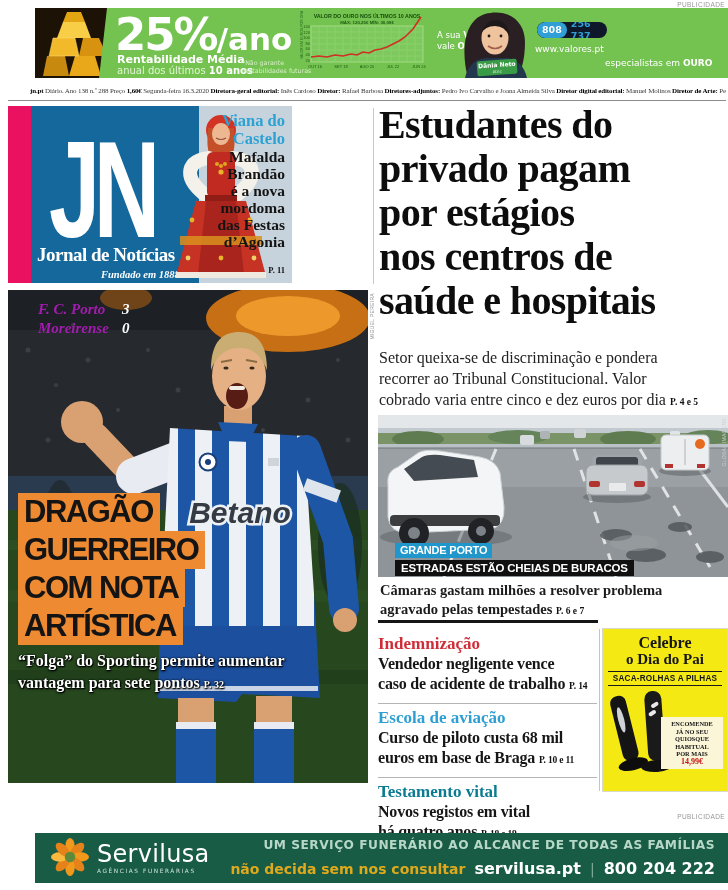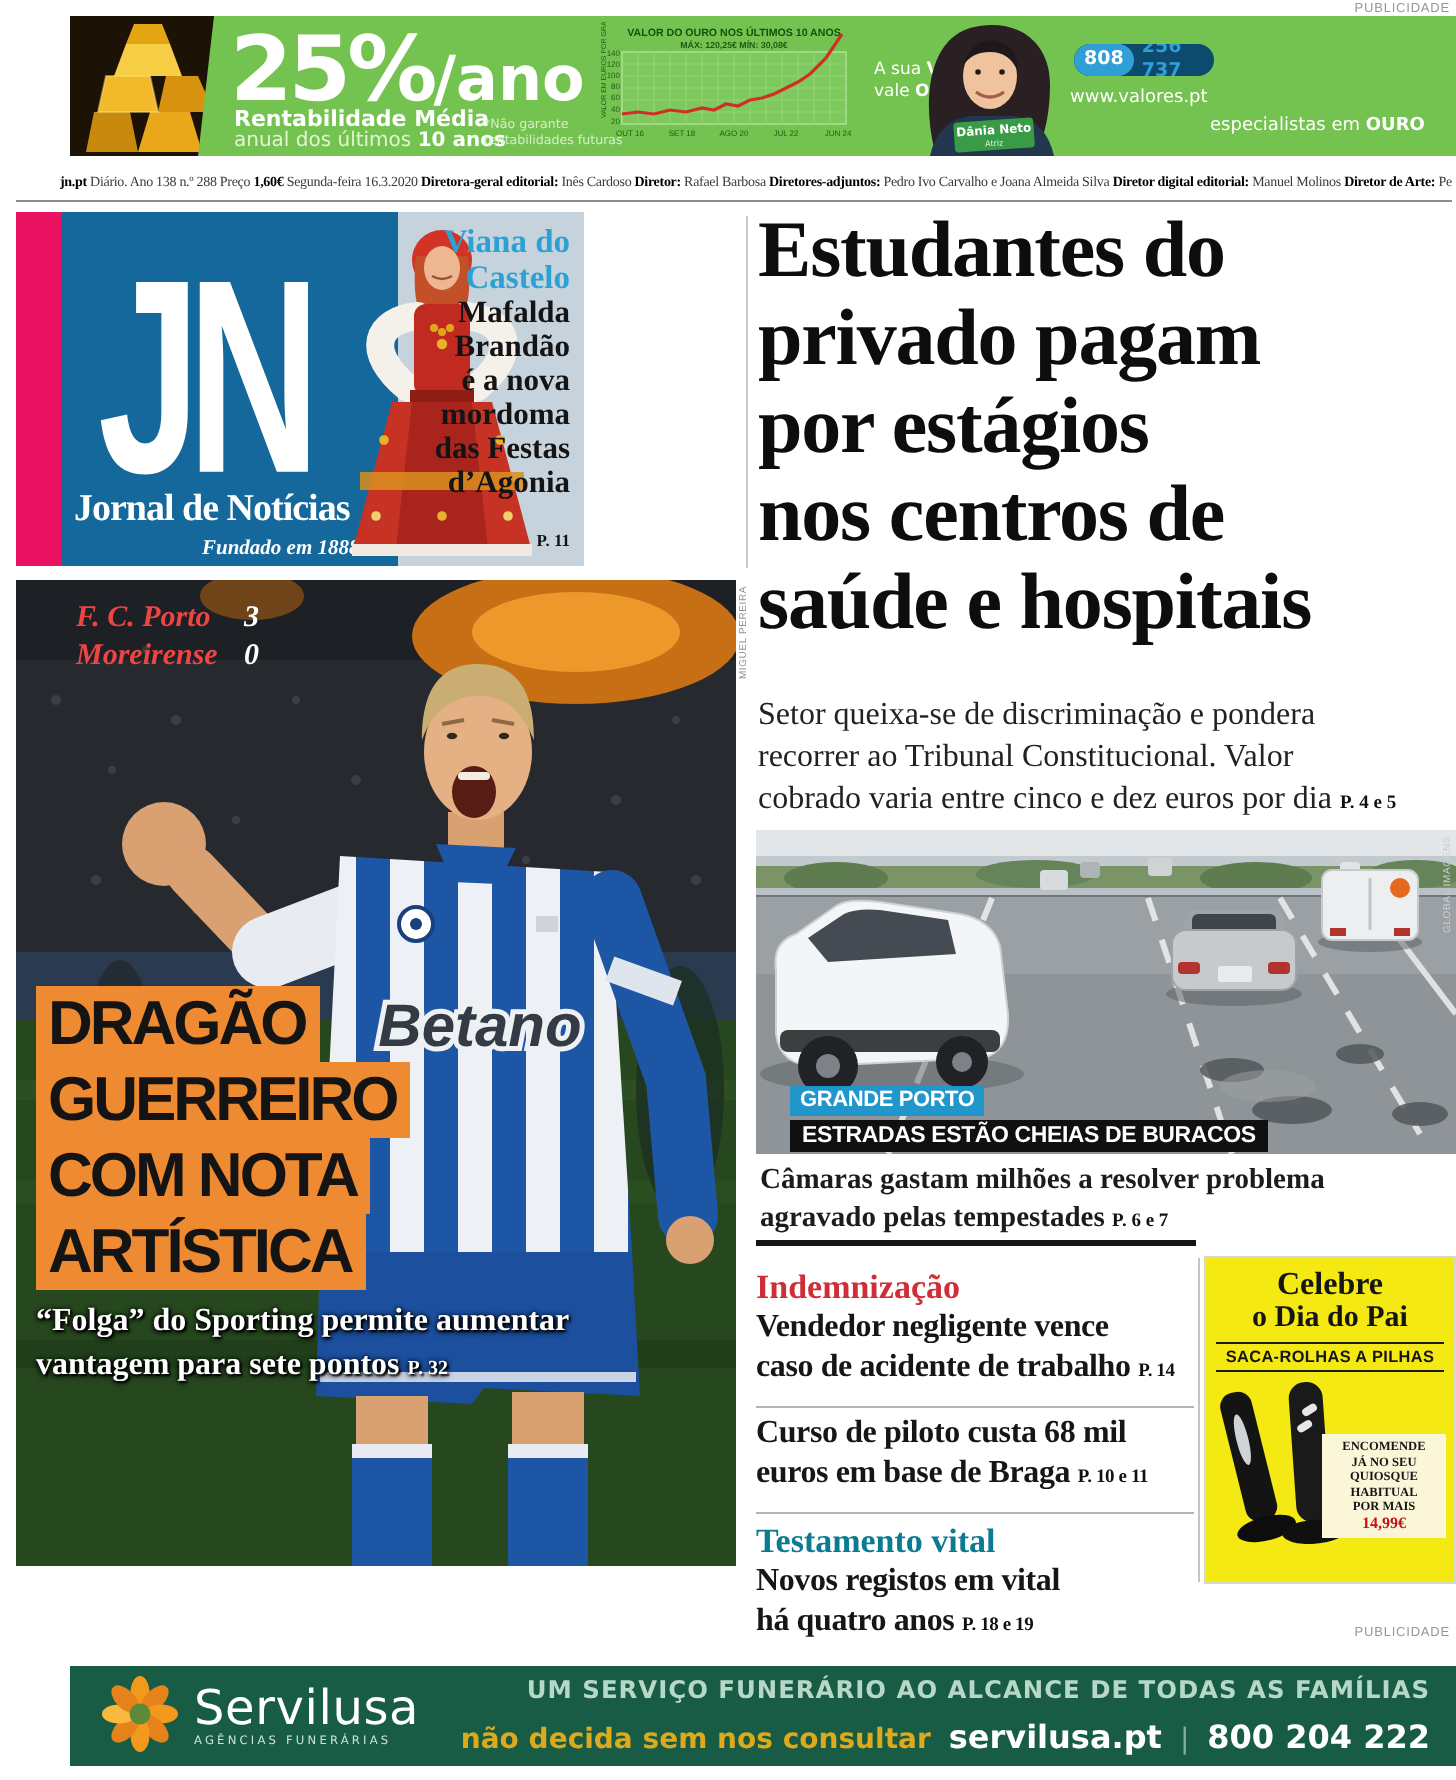--- a/index.html
+++ b/index.html
@@ -15,21 +15,21 @@
   .pct{position:absolute;left:80px;top:0;font-family:"DejaVu Sans",sans-serif;font-weight:bold;white-space:nowrap}
   .pct .big{font-size:45px;letter-spacing:-2px}
   .pct .small{font-size:31px}
   .adsub1{position:absolute;left:82px;top:45px;font:bold 11px "DejaVu Sans",sans-serif}
   .adsub2{position:absolute;left:82px;top:57px;font:10px "DejaVu Sans",sans-serif;color:#e2f5d5}
   .adsub2 b{color:#fff}
   .addisc{position:absolute;left:207px;top:51px;font:6.3px/7.8px "DejaVu Sans",sans-serif;color:#d7eec9}
   .adchart{position:absolute;left:262px;top:3px}
   .adtag{position:absolute;left:402px;top:22px;font:8.5px/10.5px "DejaVu Sans",sans-serif}
   .adwoman{position:absolute;left:420px;top:0}
-  .adphone{position:absolute;left:502px;top:14px;display:flex;width:70px;height:16px;border-radius:8px;background:#0c4a6e;overflow:hidden;font:bold 9.5px/12px "DejaVu Sans",sans-serif;align-items:center}
+  .adphone{position:absolute;left:502px;top:14px;display:flex;width:70px;height:16px;border-radius:8px;background:#0f172a;overflow:hidden;font:bold 9.5px/12px "DejaVu Sans",sans-serif;align-items:center}
   .adphone .p1{background:#2f9fd6;color:#fff;padding:2px 5px;height:16px;border-radius:8px}
   .adphone .p2{color:#2f9fd6;padding:0 4px}
   .adsite{position:absolute;left:500px;top:36px;font:9px "DejaVu Sans",sans-serif}
   .adbrand{position:absolute;left:570px;top:6px;font:bold 27px "DejaVu Sans",sans-serif;letter-spacing:0}
   .adbrandsub{position:absolute;left:570px;top:50px;font:9px "DejaVu Sans",sans-serif;white-space:nowrap}
   .adbrandsub b{font-weight:bold}
 
   
   .masthead{position:absolute;left:30px;top:87px;width:696px;font-size:7px;letter-spacing:-.15px;color:#3a3a3a;white-space:nowrap;overflow:hidden}
   .masthead .b{font-weight:bold;color:#000}
@@ -53,21 +53,21 @@
   .headline{position:absolute;left:379px;top:103px;width:352px;font:bold 40px/44px "Liberation Serif",serif;letter-spacing:-.6px;color:#0d0d0d}
   .headline div{white-space:nowrap}
   .deck{position:absolute;left:379px;top:347px;width:350px;font:16px/21px "Liberation Serif",serif;color:#222}
   .deck div{white-space:nowrap}
   .pg{font-weight:bold;font-size:9.5px;color:#111}
 
   
   .photo-fb{position:absolute;left:8px;top:290px;width:360px;height:493px}
   .scorebox{position:absolute;left:30px;top:10px;font:italic bold 15px/19px "Liberation Serif",serif}
   .scorebox .row{display:flex}
-  .scorebox .t{width:84px;color:#ef4444}
+  .scorebox .t{width:84px;color:#a21caf}
   .scorebox .s{color:#fff}
   .fb-head{position:absolute;left:10px;top:203px}
   .fb-head .ln{display:table;background:#ee8a31;color:#141414;font:bold 31px/38px "Liberation Sans",sans-serif;letter-spacing:-1.5px;padding:0 7px 0 6px}
   .fb-cap{position:absolute;left:10px;top:360px;font:bold 16px/22px "Liberation Serif",serif;color:#fff;text-shadow:0 1px 3px rgba(0,0,0,.95),0 0 2px rgba(0,0,0,.9),1px 1px 1px rgba(0,0,0,.9)}
   .fb-cap .pg{color:#fff;font-size:10px}
   .credit{position:absolute;font:5px "Liberation Sans",sans-serif;letter-spacing:.3px;writing-mode:vertical-rl;transform:rotate(180deg)}
   .credit-fb{left:369px;top:293px;color:#8d9398}
   .credit-hw{left:721px;top:418px;color:#c9cdd1}
 
   
@@ -434,20 +434,21 @@
   </div>
 
   <div class="divider"></div>
   <div class="briefs">
     <div class="brief">
       <div class="kick k-red">Indemnização</div>
       <div class="bl">Vendedor negligente vence</div>
       <div class="bl"><span>caso de acidente de trabalho</span> <span class="pg">P. 14</span></div>
     </div>
     <div class="brief">
+      <div class="kick k-blue">Escola de aviação</div>
       <div class="bl">Curso de piloto custa 68 mil</div>
       <div class="bl"><span>euros em base de Braga</span> <span class="pg">P. 10 e 11</span></div>
     </div>
     <div class="brief">
       <div class="kick k-teal">Testamento vital</div>
       <div class="bl">Novos registos em vital</div>
       <div class="bl"><span>há quatro anos</span> <span class="pg">P. 18 e 19</span></div>
     </div>
   </div>
   <div class="vline"></div>

